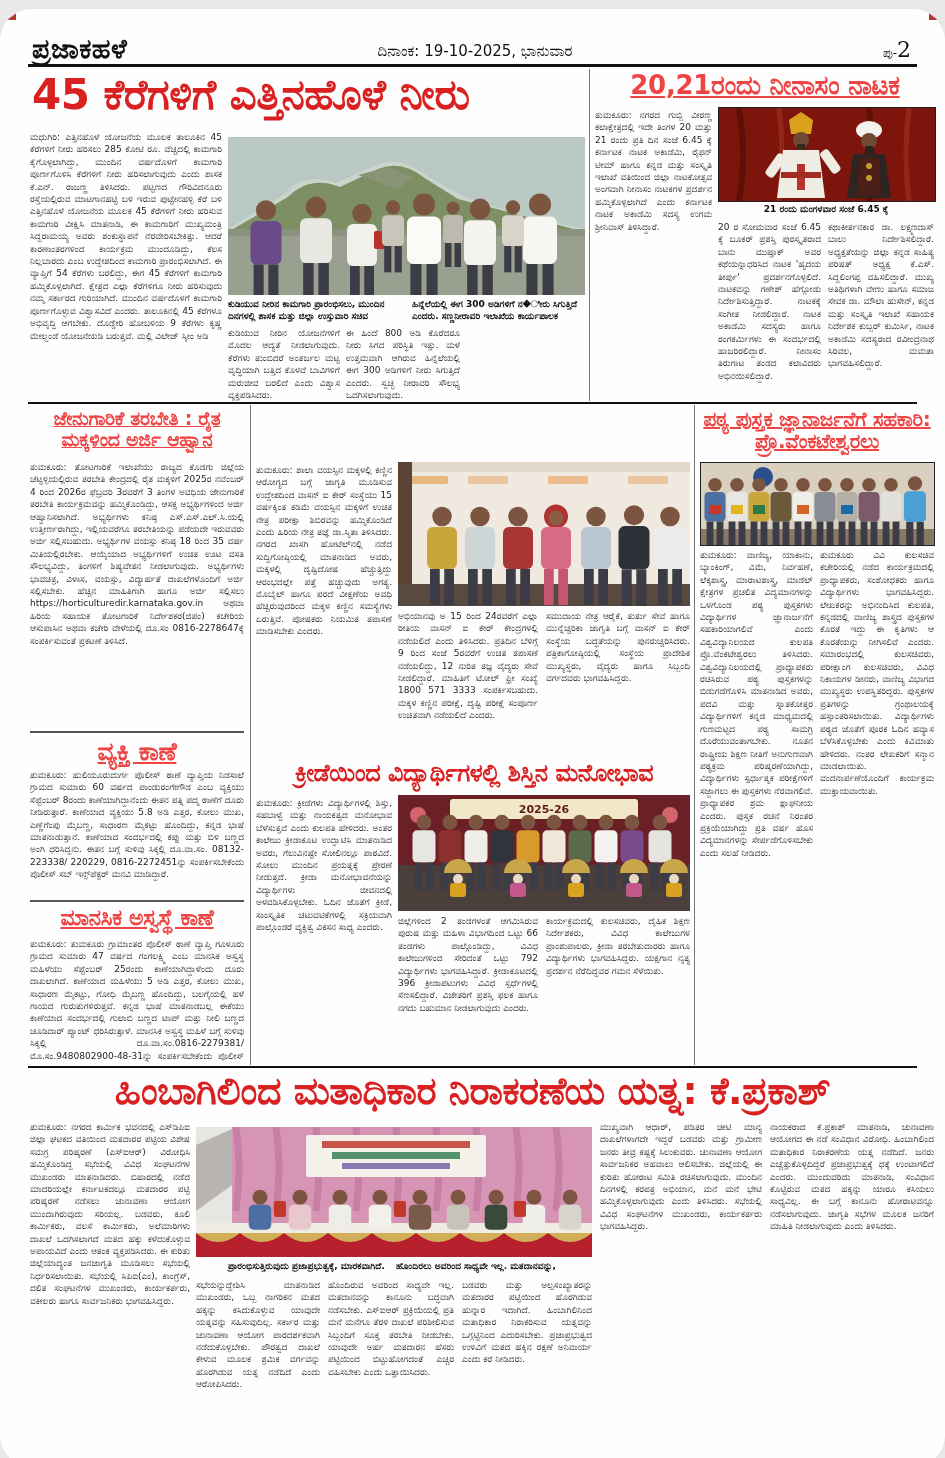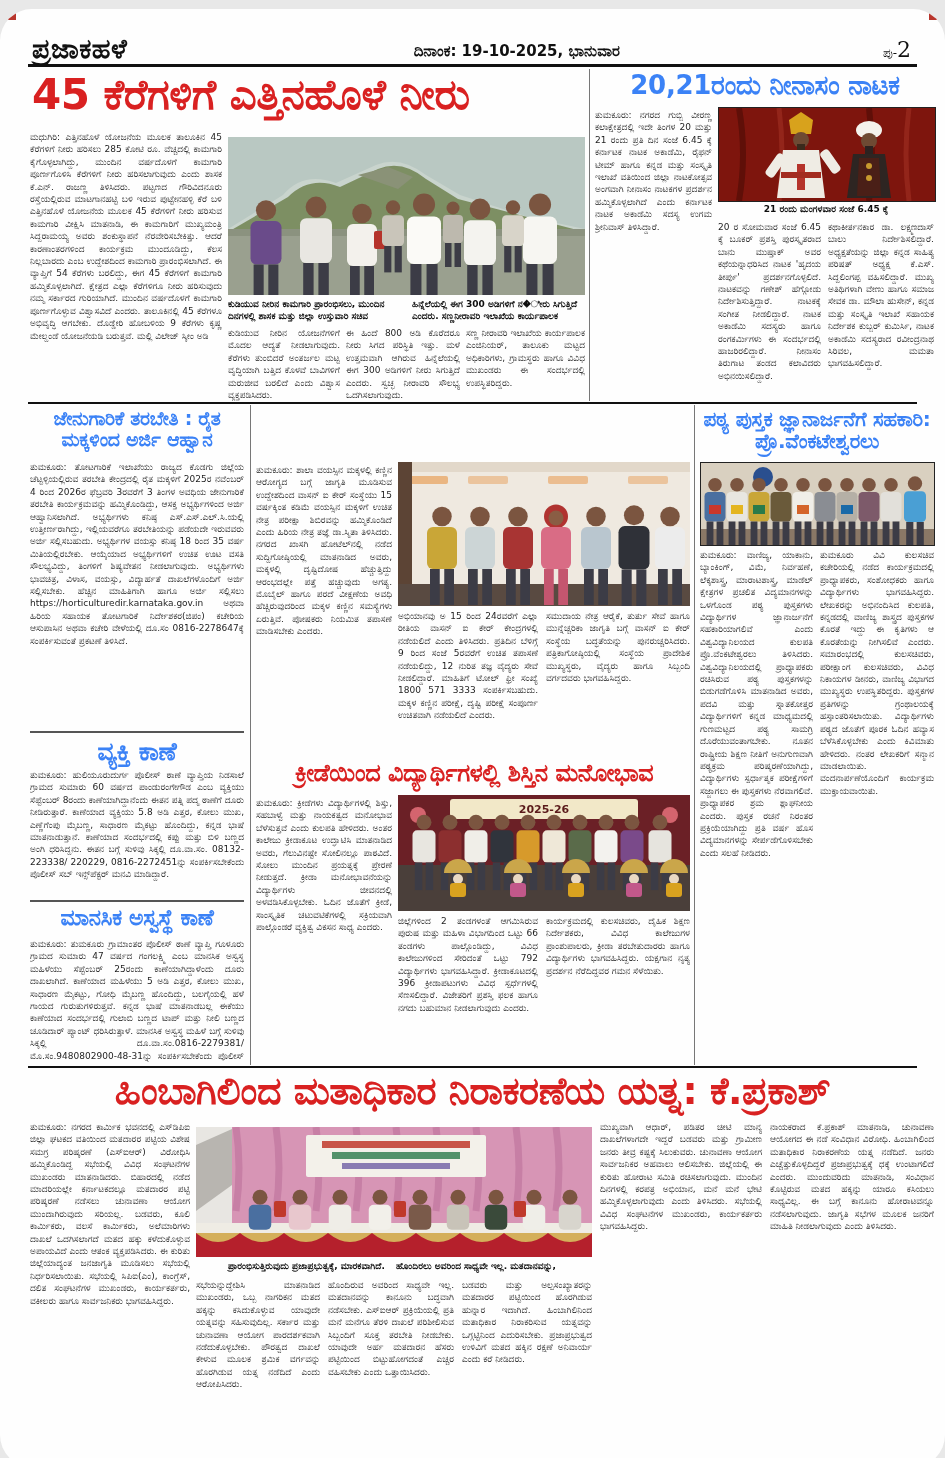--- a/index.html
+++ b/index.html
@@ -2,31 +2,31 @@
 <html><head>
 <meta charset="utf-8">
 <title>ಪ್ರಜಾಕಹಳೆ - ಪುಟ 2</title>
 <style>
   html,body{margin:0;padding:0;background:#e8e8e8;}
   .page{position:relative;width:945px;height:1458px;background:#fefefe;margin:9px auto;
         font-family:"DejaVu Sans",sans-serif;color:#1c1c1c;overflow:hidden;border-radius:32px;}
   .abs{position:absolute;}
   
   .mast-title{font-size:27px;font-weight:bold;color:#111;letter-spacing:.5px;}
-  .mast-date{font-size:15px;font-weight:bold;color:#111;text-align:right;}
+  .mast-date{font-size:15px;font-weight:normal;color:#111;text-align:center;}
   .mast-page{font-size:12px;font-weight:normal;color:#111;}
   .mast-page .pg-num{font-size:22px;font-family:"DejaVu Serif",serif;}
   .corner-mark{position:absolute;top:0;width:16px;height:11px;background:#b8352c;}
   
   .hrule{background:#111;}
   .hrule-light{background:#555;}
   .vrule{background:#777;width:1px;}
   
   .head-red{color:#d92121;font-weight:bold;line-height:1.08;letter-spacing:-.5px;}
-  .head-black{color:#3b82f6;font-weight:bold;line-height:1.12;letter-spacing:-.3px;}
+  .head-black{color:#ef4444;font-weight:bold;line-height:1.12;letter-spacing:-.3px;text-decoration:underline;}
   .center{text-align:center;}
   
   .body{font-size:9px;line-height:1.38;text-align:justify;color:#1d1d1d;overflow:hidden;
         -webkit-hyphens:auto;hyphens:auto;}
   .cap{font-size:9px;font-weight:bold;line-height:1.32;color:#0e0e0e;overflow:hidden;}
   .photo{overflow:hidden;background:#7dd3fc;}
   .photo.framed{border:1px solid #222;}
   .photo svg{display:block;width:100%;height:100%;}
 </style>
 </head>
@@ -79,21 +79,20 @@
       <use href="#fig" transform="translate(312,110) scale(1.7)" fill="#f7f6f2"></use>
       <use href="#fig" transform="translate(165,98) scale(1.1)" fill="#c9c5ba"></use>
       <use href="#fig" transform="translate(285,98) scale(1.1)" fill="#d8d4c9"></use>
       <use href="#fig" transform="translate(225,96) scale(1.0)" fill="#bdb9ae"></use>
     </svg>
   </div>
   <div class="abs cap" style="left:228px;top:290px;width:174px;height:26px;">ಕುಡಿಯುವ ನೀರಿನ ಕಾಮಗಾರಿ ಪ್ರಾರಂಭಿಸಲು, ಮುಂದಿನ ದಿನಗಳಲ್ಲಿ ಶಾಸಕ ಮತ್ತು ಜಿಲ್ಲಾ ಉಸ್ತುವಾರಿ ಸಚಿವ</div>
   <div class="abs cap" style="left:412px;top:290px;width:173px;height:26px;">ಹಿನ್ನೆಲೆಯಲ್ಲಿ ಈಗ 300 ಅಡಿಗಳಿಗೆ ನ�ೀರು ಸಿಗುತ್ತಿದೆ ಎಂದರು. ಸಣ್ಣನೀರಾವರಿ ಇಲಾಖೆಯ ಕಾರ್ಯಪಾಲಕ</div>
   <div class="abs body" style="left:228px;top:318px;width:112px;height:74px;">ಕುಡಿಯುವ ನೀರಿನ ಯೋಜನೆಗಳಿಗೆ ಮೊದಲ ಆದ್ಯತೆ ನೀಡಲಾಗುವುದು. ಕೆರೆಗಳು ತುಂಬಿದರೆ ಅಂತರ್ಜಲ ಮಟ್ಟ ವೃದ್ಧಿಯಾಗಿ ಬತ್ತಿದ ಕೊಳವೆ ಬಾವಿಗಳಿಗೆ ಮರುಜೀವ ಬರಲಿದೆ ಎಂದು ವಿಶ್ವಾಸ ವ್ಯಕ್ತಪಡಿಸಿದರು.</div>
   <div class="abs body" style="left:346px;top:318px;width:114px;height:74px;">ಈ ಹಿಂದೆ 800 ಅಡಿ ಕೊರೆದರೂ ನೀರು ಸಿಗದ ಪರಿಸ್ಥಿತಿ ಇತ್ತು. ಮಳೆ ಉತ್ತಮವಾಗಿ ಆಗಿರುವ ಹಿನ್ನೆಲೆಯಲ್ಲಿ ಈಗ 300 ಅಡಿಗಳಿಗೆ ನೀರು ಸಿಗುತ್ತಿದೆ ಎಂದರು. ಸ್ವಚ್ಛ ನೀರಾವರಿ ಸೌಲಭ್ಯ ಒದಗಿಸಲಾಗುವುದು.</div>
-  <div class="abs body" style="left:466px;top:318px;width:119px;height:74px;">ಸಣ್ಣ ನೀರಾವರಿ ಇಲಾಖೆಯ ಕಾರ್ಯಪಾಲಕ ಎಂಜಿನಿಯರ್, ತಾಲೂಕು ಮಟ್ಟದ ಅಧಿಕಾರಿಗಳು, ಗ್ರಾಮಸ್ಥರು ಹಾಗೂ ವಿವಿಧ ಮುಖಂಡರು ಈ ಸಂದರ್ಭದಲ್ಲಿ ಉಪಸ್ಥಿತರಿದ್ದರು.</div>
 
   <div class="abs vrule" style="left:589px;top:60px;height:332px;"></div>
 
   <div class="abs head-black center" style="left:595px;top:62px;width:340px;font-size:26px;">20,21ರಂದು ನೀನಾಸಂ ನಾಟಕ</div>
   <div class="abs body" style="left:595px;top:100px;width:117px;height:292px;">ತುಮಕೂರು: ನಗರದ ಗುಬ್ಬಿ ವೀರಣ್ಣ ಕಲಾಕ್ಷೇತ್ರದಲ್ಲಿ ಇದೇ ತಿಂಗಳ 20 ಮತ್ತು 21 ರಂದು ಪ್ರತಿ ದಿನ ಸಂಜೆ 6.45 ಕ್ಕೆ ಕರ್ನಾಟಕ ನಾಟಕ ಅಕಾಡೆಮಿ, ರೈಫನ್ ಟೀಮ್ ಹಾಗೂ ಕನ್ನಡ ಮತ್ತು ಸಂಸ್ಕೃತಿ ಇಲಾಖೆ ವತಿಯಿಂದ ಜಿಲ್ಲಾ ನಾಟಕೋತ್ಸವ ಅಂಗವಾಗಿ ನೀನಾಸಂ ನಾಟಕಗಳ ಪ್ರದರ್ಶನ ಹಮ್ಮಿಕೊಳ್ಳಲಾಗಿದೆ ಎಂದು ಕರ್ನಾಟಕ ನಾಟಕ ಅಕಾಡೆಮಿ ಸದಸ್ಯ ಉಗಮ ಶ್ರೀನಿವಾಸ್ ತಿಳಿಸಿದ್ದಾರೆ.</div>
   <div class="abs photo framed" style="left:718px;top:98px;width:216px;height:93px;">
     <svg viewBox="0 0 216 93" preserveAspectRatio="none">
       <rect width="216" height="93" fill="#7e150d"></rect>
       <path d="M20,0 Q28,46 20,93" stroke="#5f0f08" stroke-width="6" fill="none"></path>
       <path d="M60,0 Q66,46 60,93" stroke="#93251a" stroke-width="5" fill="none"></path>

